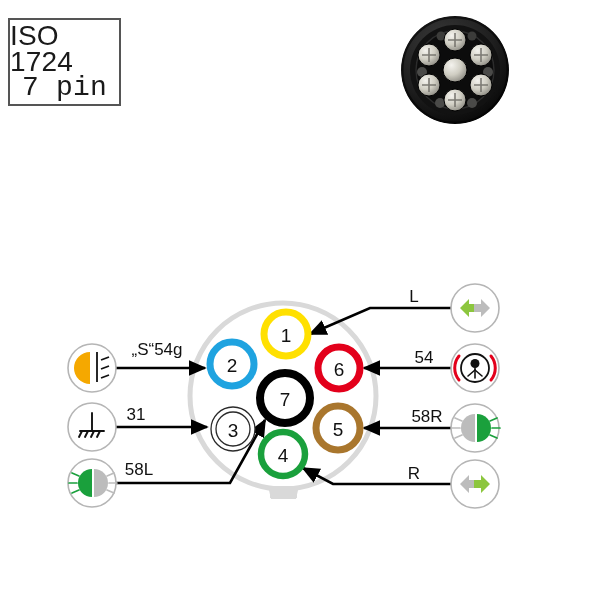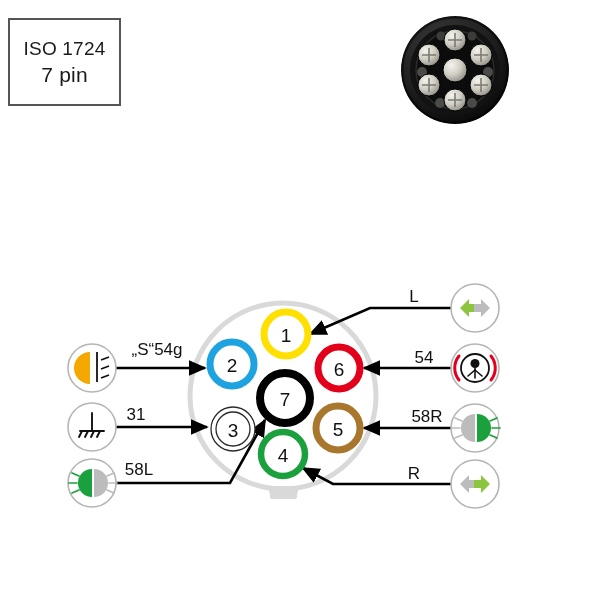--- a/index.html
+++ b/index.html
@@ -4,22 +4,22 @@
 <style>
   html,body{margin:0;padding:0;background:#ffffff;}
   body{width:600px;height:600px;position:relative;overflow:hidden;
        font-family:"Liberation Sans",sans-serif;color:#1a1a1a;}
   .stage{position:absolute;left:0;top:0;width:600px;height:600px;}
 
   
   #title-box{position:absolute;left:8px;top:18px;width:113px;height:88px;
     border:2px solid #555;background:#fff;box-sizing:border-box;
     display:flex;flex-direction:column;align-items:center;justify-content:center;}
-  #title-box .l1{font-size:19px;line-height:26px;letter-spacing:.2px;}
-  #title-box .l2{font-size:21px;line-height:26px;letter-spacing:.2px;}
+  #title-box .l1{font-size:28px;line-height:26px;letter-spacing:.2px;}
+  #title-box .l2{font-size:28px;line-height:26px;letter-spacing:.2px;font-family:Liberation Mono, monospace;}
 
   
   #photo{position:absolute;left:400px;top:15px;width:110px;height:110px;}
 
   
   #diagram{position:absolute;left:0;top:0;width:600px;height:600px;}
 
   .pinnum{font-family:"Liberation Sans",sans-serif;font-size:19px;fill:#111;
           text-anchor:middle;dominant-baseline:central;}
   .wirelabel{font-family:"Liberation Sans",sans-serif;font-size:17px;fill:#111;

